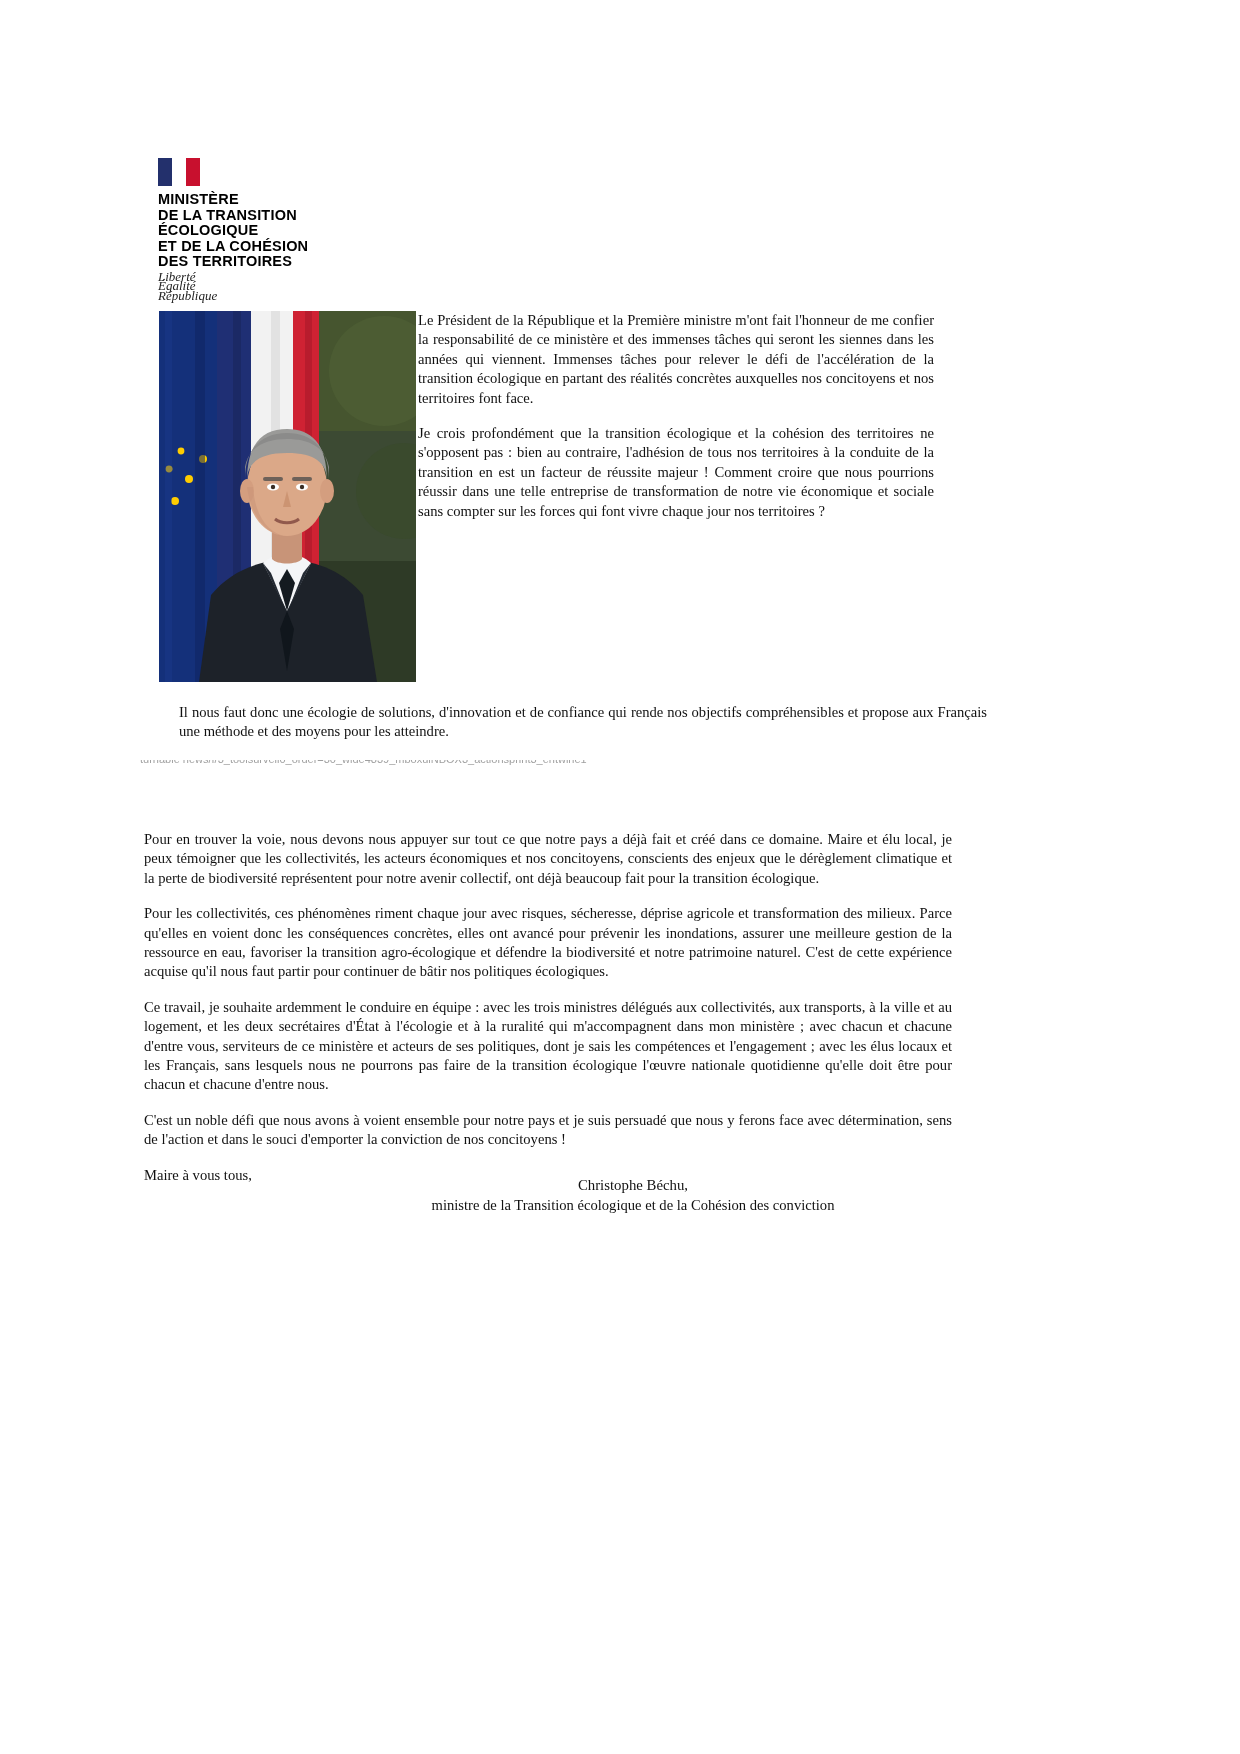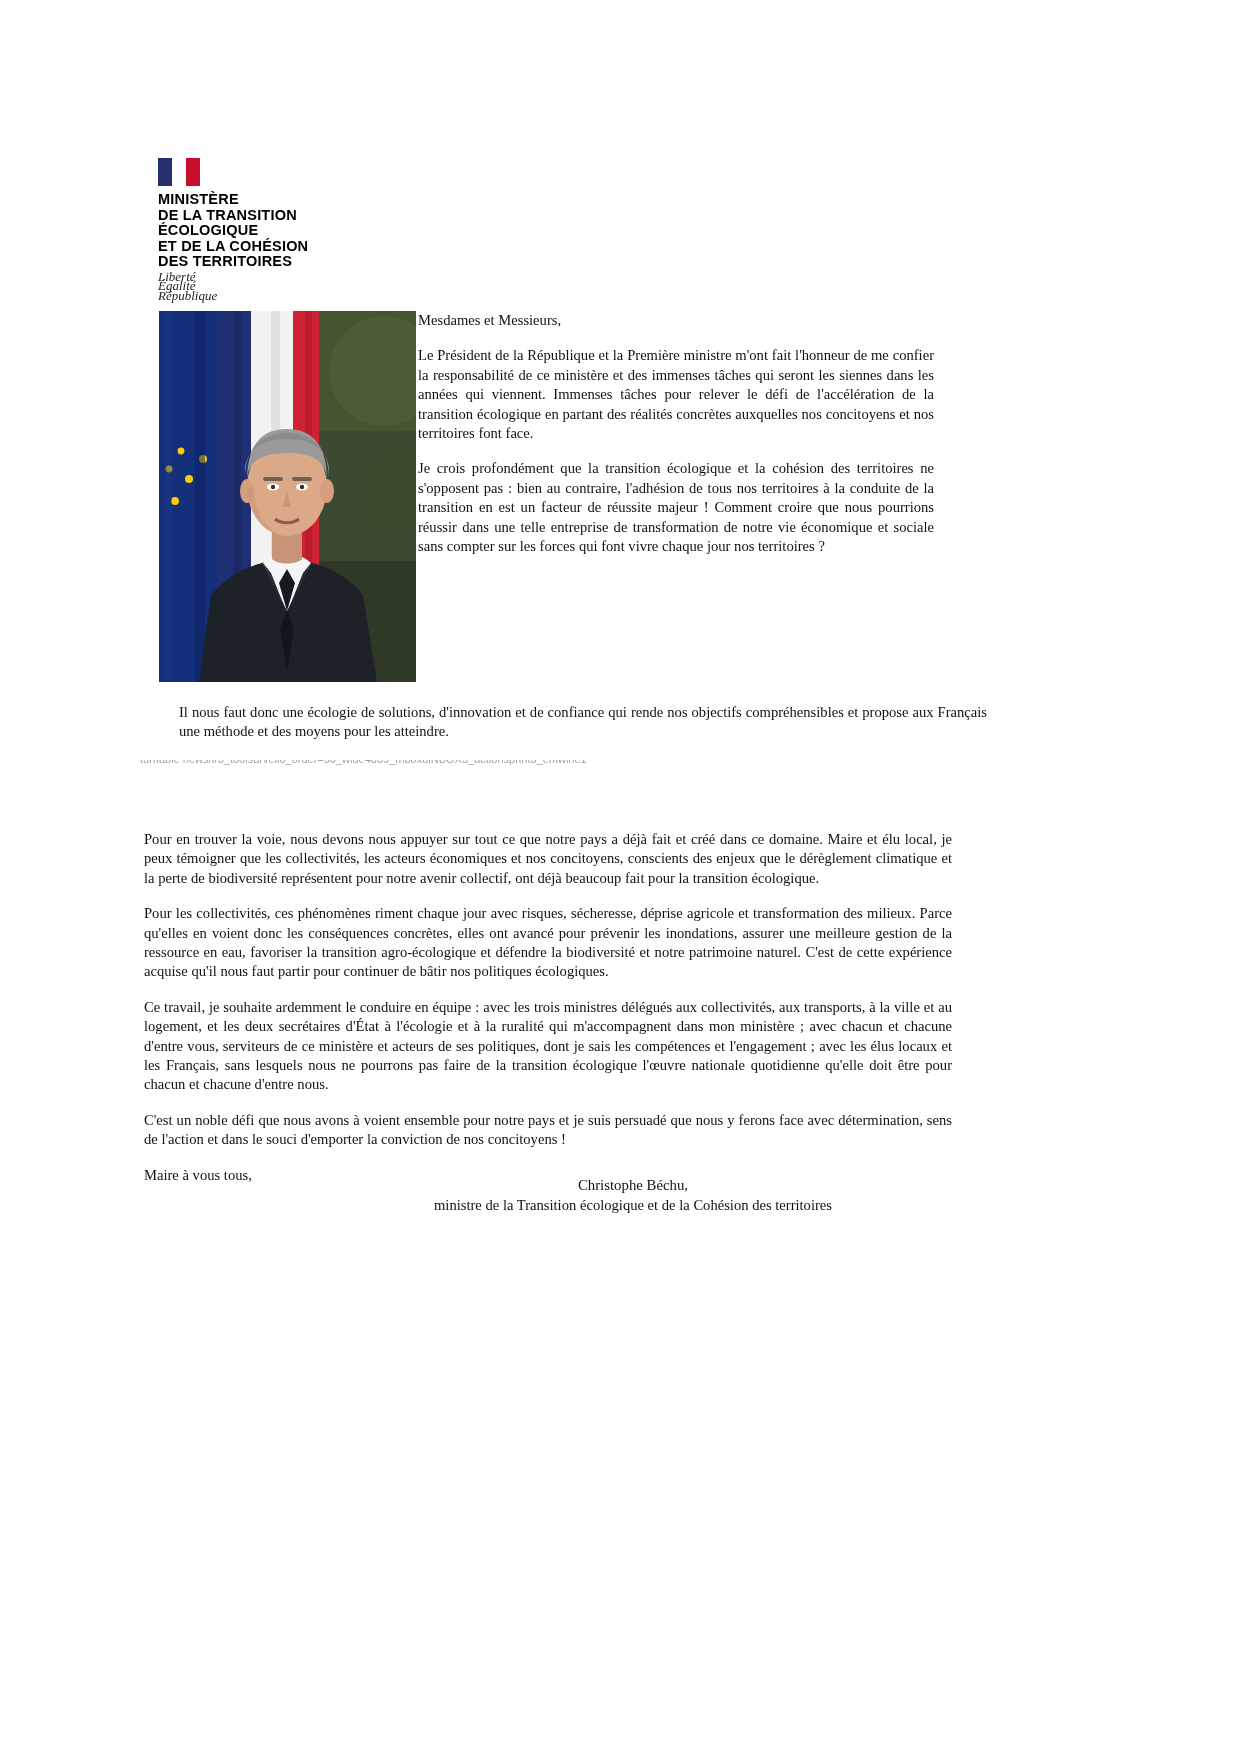--- a/index.html
+++ b/index.html
@@ -227,21 +227,20 @@
 
       <path d="M128 180 L124 196 L132 196 Z" fill="#c9906f" opacity="0.85"></path>
 
       <path d="M116 208 C122 213 134 213 140 208" stroke="#91594c" stroke-width="3" fill="none"></path>
 
       <path d="M88 176 C92 206 108 224 128 226 C108 222 96 204 94 176 Z" fill="#c89478" opacity="0.55"></path>
     </svg>
   </div>
 
   <div class="intro-col">
-    <p class="body">Mesdames et Messieurs,</p>
     <p class="body">Le Président de la République et la Première ministre m'ont fait l'honneur de me confier la responsabilité de ce ministère et des immenses tâches qui seront les siennes dans les années qui viennent. Immenses tâches pour relever le défi de l'accélération de la transition écologique en partant des réalités concrètes auxquelles nos concitoyens et nos territoires font face.</p>
     <p class="body last">Je crois profondément que la transition écologique et la cohésion des territoires ne s'opposent pas : bien au contraire, l'adhésion de tous nos territoires à la conduite de la transition en est un facteur de réussite majeur ! Comment croire que nous pourrions réussir dans une telle entreprise de transformation de notre vie économique et sociale sans compter sur les forces qui font vivre chaque jour nos territoires ?</p>
   </div>
 
   <div class="wide-1">
     <p class="body last">Il nous faut donc une écologie de solutions, d'innovation et de confiance qui rende nos objectifs compréhensibles et propose aux Français une méthode et des moyens pour les atteindre.</p>
   </div>
 
   <div class="artifact">
     <span>turnable news/f/3_toolsurveil0_order=30_wide4839_mboxulNBOX3_actionsprint3_entwine1</span>
@@ -250,16 +249,16 @@
   <div class="lower">
     <p class="body">Pour en trouver la voie, nous devons nous appuyer sur tout ce que notre pays a déjà fait et créé dans ce domaine. Maire et élu local, je peux témoigner que les collectivités, les acteurs économiques et nos concitoyens, conscients des enjeux que le dérèglement climatique et la perte de biodiversité représentent pour notre avenir collectif, ont déjà beaucoup fait pour la transition écologique.</p>
     <p class="body">Pour les collectivités, ces phénomènes riment chaque jour avec risques, sécheresse, déprise agricole et transformation des milieux. Parce qu'elles en voient donc les conséquences concrètes, elles ont avancé pour prévenir les inondations, assurer une meilleure gestion de la ressource en eau, favoriser la transition agro-écologique et défendre la biodiversité et notre patrimoine naturel. C'est de cette expérience acquise qu'il nous faut partir pour continuer de bâtir nos politiques écologiques.</p>
     <p class="body">Ce travail, je souhaite ardemment le conduire en équipe : avec les trois ministres délégués aux collectivités, aux transports, à la ville et au logement, et les deux secrétaires d'État à l'écologie et à la ruralité qui m'accompagnent dans mon ministère ; avec chacun et chacune d'entre vous, serviteurs de ce ministère et acteurs de ses politiques, dont je sais les compétences et l'engagement ; avec les élus locaux et les Français, sans lesquels nous ne pourrons pas faire de la transition écologique l'œuvre nationale quotidienne qu'elle doit être pour chacun et chacune d'entre nous.</p>
     <p class="body">C'est un noble défi que nous avons à voient ensemble pour notre pays et je suis persuadé que nous y ferons face avec détermination, sens de l'action et dans le souci d'emporter la conviction de nos concitoyens !</p>
     <p class="body last">Maire à vous tous,</p>
   </div>
 
   <div class="signature">
     <div class="sig-name">Christophe Béchu,</div>
-    <div class="sig-title">ministre de la Transition écologique et de la Cohésion des territoires</div>
+    <div class="sig-title">ministre de la Transition écologique et de la Cohésion des conviction</div>
   </div>
 
 </div>
 
 </body></html>

